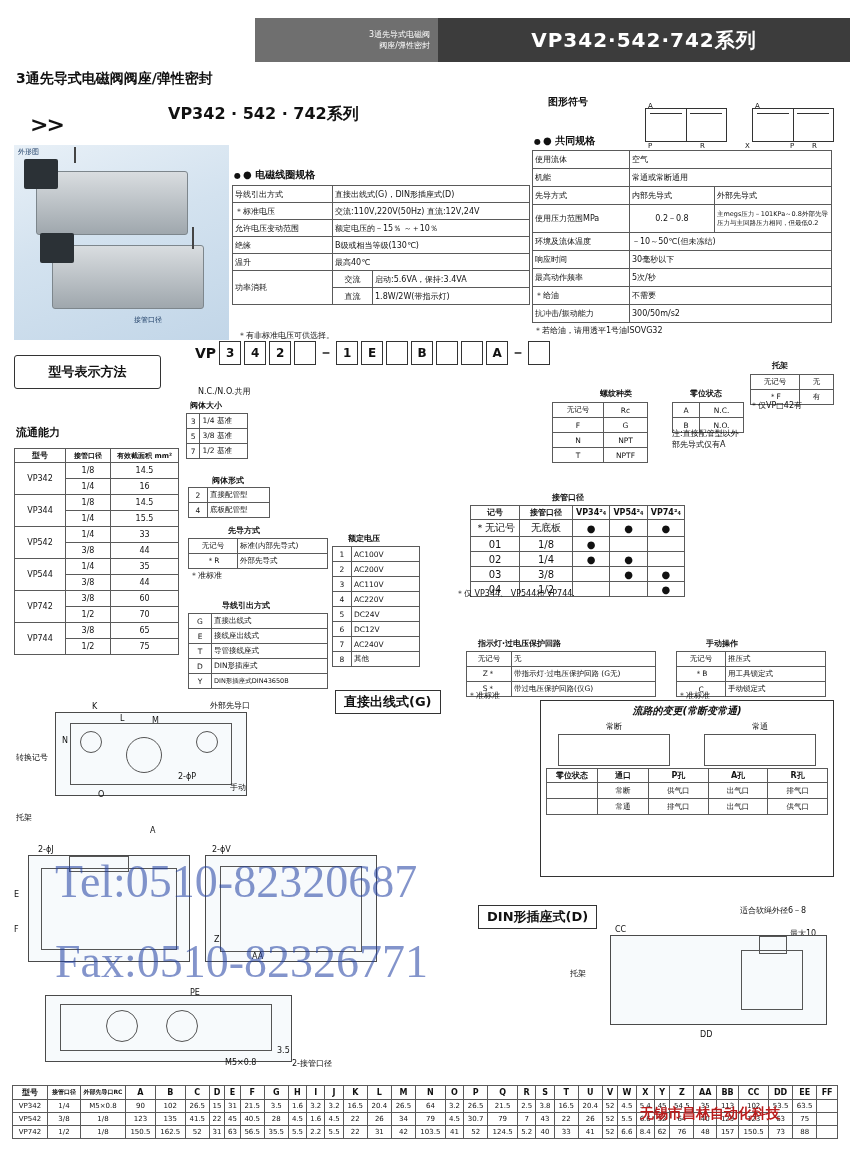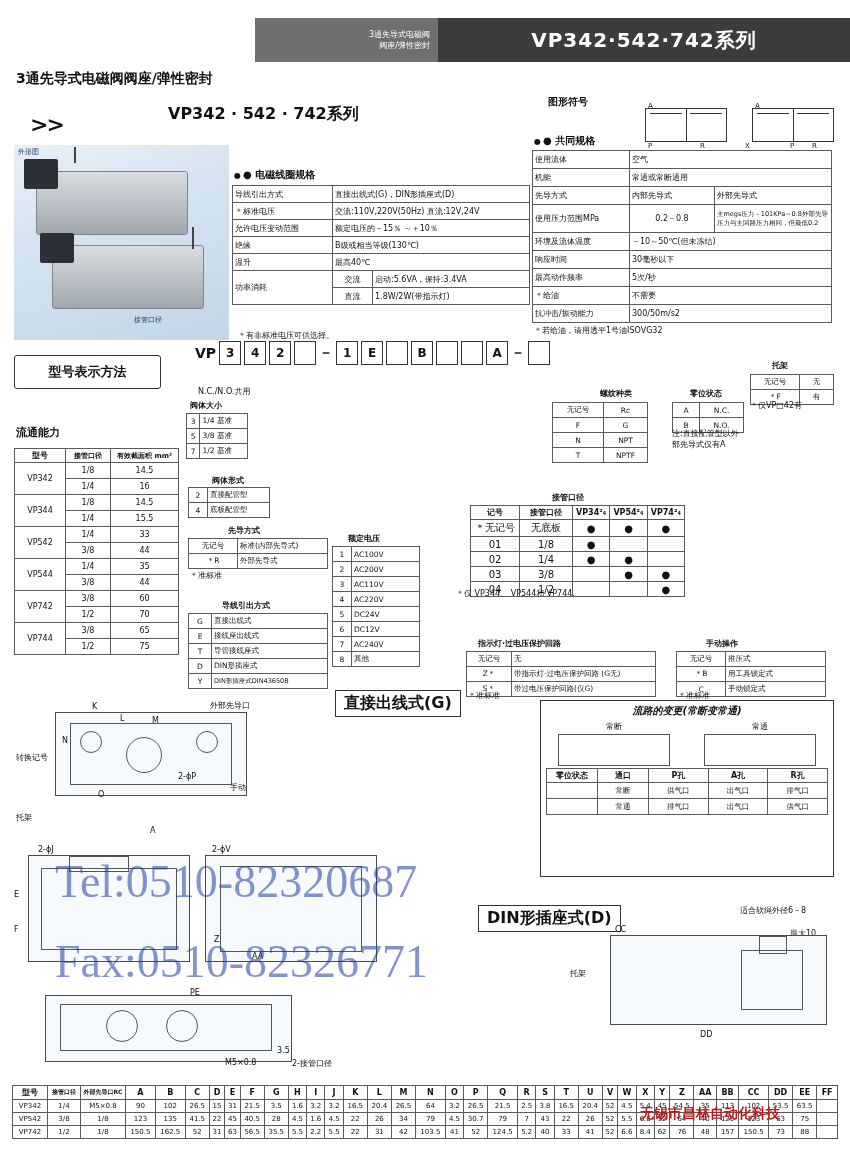--- a/index.html
+++ b/index.html
@@ -57,21 +57,21 @@
   
   .ann{position:absolute;font-size:8px;line-height:11px;}
   .annb{font-weight:bold;}
   .minitbl td{height:12px;font-size:7.5px;}
   
   .porttbl{position:absolute;left:470px;top:505px;width:215px;}
   .porttbl td{height:12px;font-size:10px;}
   
   .dwg{position:absolute;border:1px solid #4a4a4a;background:#f7fafc;}
   .cap{position:absolute;font-size:8px;}
-  .boxlbl{position:absolute;border:1px solid #333;background:#fff;font-size:16px;font-weight:bold;padding:2px 8px;}
+  .boxlbl{position:absolute;border:1px solid #333;background:#fff;font-size:13px;font-weight:bold;padding:2px 8px;}
   
   .flowpanel{position:absolute;left:540px;top:700px;width:292px;height:175px;border:1px solid #333;background:#fff;}
   .flowpanel .ph{text-align:center;font-size:10px;font-weight:bold;padding:3px 0;font-style:italic;}
   .flowpanel table{width:100%;}
   .flowpanel td{height:13px;font-size:7.5px;}
   
   .dimtbl{position:absolute;left:12px;top:1085px;width:826px;}
   .dimtbl td{font-size:7px;height:12px;padding:0 1px;}
   
   .wm{position:absolute;left:0;top:0;width:850px;height:1160px;pointer-events:none;}

